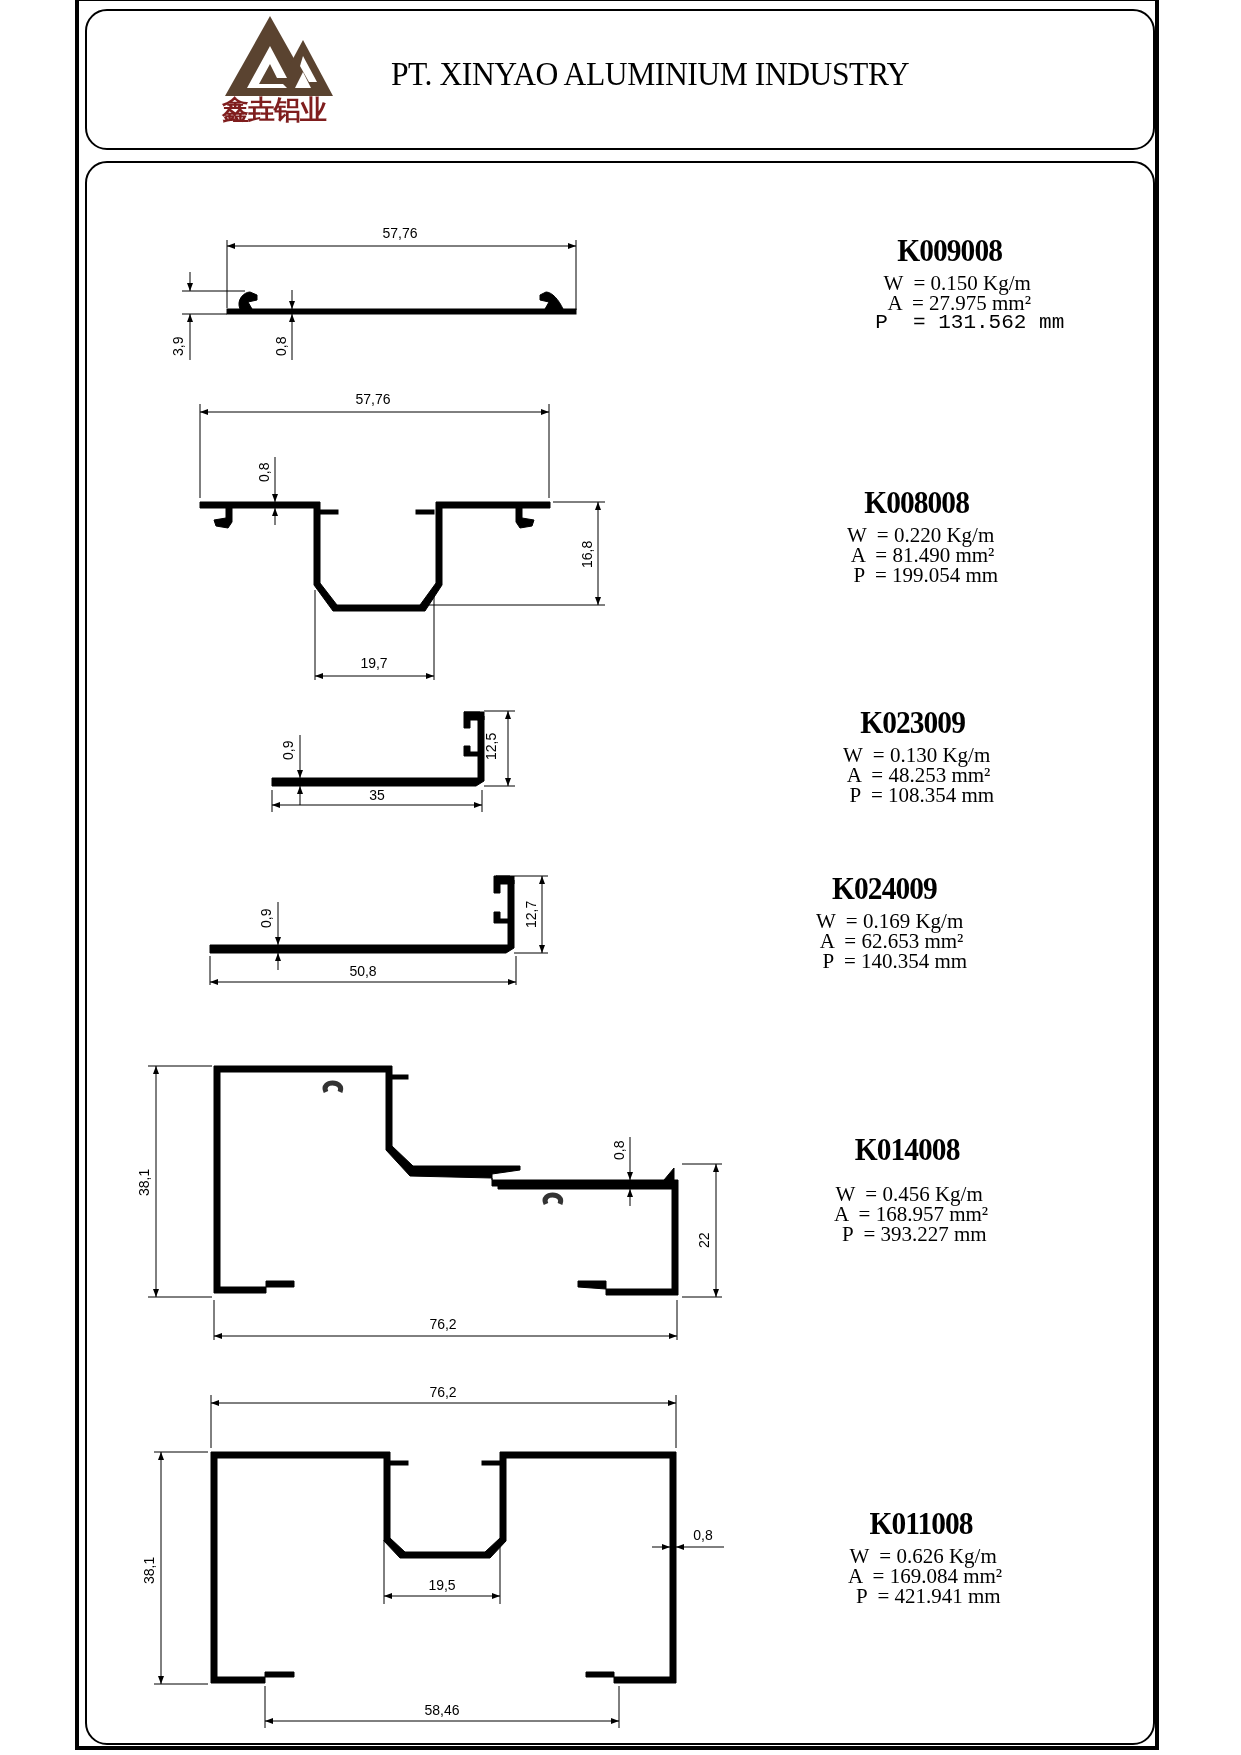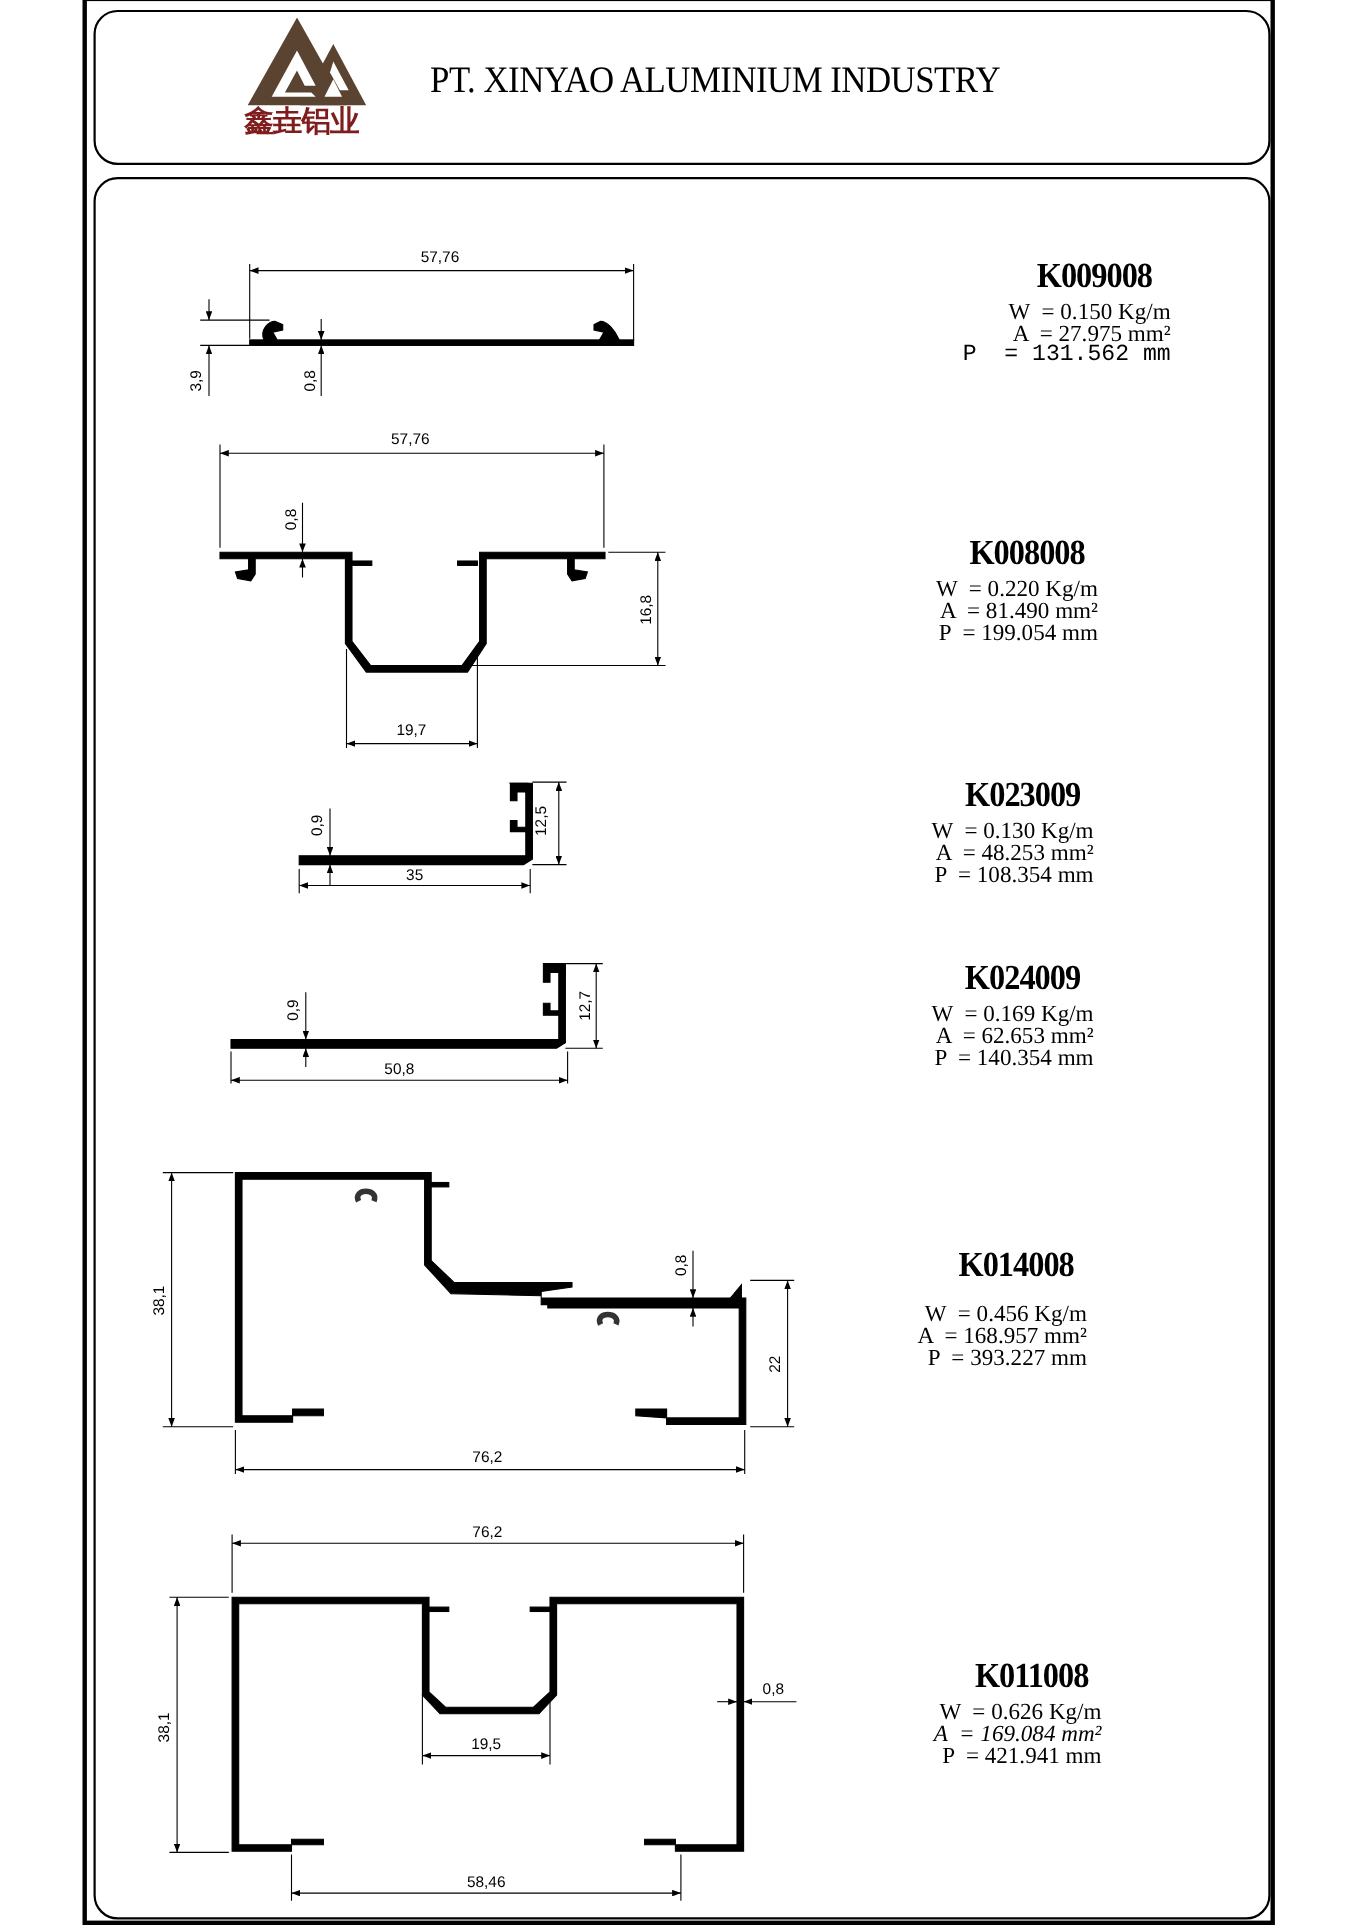--- a/index.html
+++ b/index.html
@@ -5,21 +5,21 @@
   html,body{margin:0;padding:0;background:#fff;}
   body{width:1241px;height:1755px;position:relative;overflow:hidden;font-family:"Liberation Serif",serif;color:#000;}
   .outer{position:absolute;left:75px;top:-3px;width:1084px;height:1753px;border:4px solid #000;box-sizing:border-box;}
   .header-box{position:absolute;left:85px;top:9px;width:1070px;height:141px;border:2px solid #000;border-radius:22px;box-sizing:border-box;}
   .content-box{position:absolute;left:85px;top:161px;width:1070px;height:1584px;border:2px solid #000;border-radius:22px;box-sizing:border-box;}
   .logo{position:absolute;left:225px;top:16px;width:110px;height:80px;}
   .logo-cn{position:absolute;left:222px;top:92px;font-family:"DejaVu Sans",sans-serif;font-size:27px;font-weight:bold;letter-spacing:-1px;color:#7f1d1d;}
   .company{position:absolute;left:391px;top:55px;font-size:34px;letter-spacing:-0.5px;transform:scaleX(0.93);transform-origin:left top;white-space:nowrap;}
   .drawing{position:absolute;left:0;top:0;}
   .dim{font-family:"Liberation Sans",sans-serif;font-size:14px;fill:#000;}
-  .spec{position:absolute;text-align:right;}
+  .spec{position:absolute;text-align:center;}
   .spec .code{font-size:32px;font-weight:bold;letter-spacing:-1px;transform:scaleX(0.92);transform-origin:left top;white-space:nowrap;}
   .spec .line{font-size:21px;line-height:20px;white-space:pre;}
 </style>
 </head>
 <body>
 
 <div class="outer"></div>
 <div class="header-box"></div>
 <div class="content-box"></div>
 
@@ -191,32 +191,32 @@
   <div class="line" style="margin-left:-4px;">  P  = 199.054 mm</div>
 </div>
 
 <div class="spec" style="left:843px;top:704px;">
   <div class="code">K023009</div>
   <div class="line" style="margin-left:-4px;margin-top:4px;">W  = 0.130 Kg/m</div>
   <div class="line" style="margin-left:-4px;"> A  = 48.253 mm²</div>
   <div class="line" style="margin-left:-4px;">  P  = 108.354 mm</div>
 </div>
 
-<div class="spec" style="left:841px;top:870px;">
+<div class="spec" style="left:814px;top:870px;">
   <div class="code">K024009</div>
   <div class="line" style="margin-left:-2px;margin-top:4px;">W  = 0.169 Kg/m</div>
   <div class="line" style="margin-left:-2px;"> A  = 62.653 mm²</div>
   <div class="line" style="margin-left:-2px;">  P  = 140.354 mm</div>
 </div>
 
 <div class="spec" style="left:838px;top:1115px;margin-top:16px;">
   <div class="code">K014008</div>
   <div class="line" style="margin-left:-8px;margin-top:16px;">W  = 0.456 Kg/m</div>
   <div class="line" style="margin-left:-8px;"> A  = 168.957 mm²</div>
   <div class="line" style="margin-left:-8px;">  P  = 393.227 mm</div>
 </div>
 
 <div class="spec" style="left:852px;top:1505px;">
   <div class="code">K011008</div>
   <div class="line" style="margin-left:-8px;margin-top:4px;">W  = 0.626 Kg/m</div>
-  <div class="line" style="margin-left:-8px;font-style:italic;"> A  = 169.084 mm²</div>
+  <div class="line" style="margin-left:-8px;"> A  = 169.084 mm²</div>
   <div class="line" style="margin-left:-8px;">  P  = 421.941 mm</div>
 </div>
 
 </body></html>

